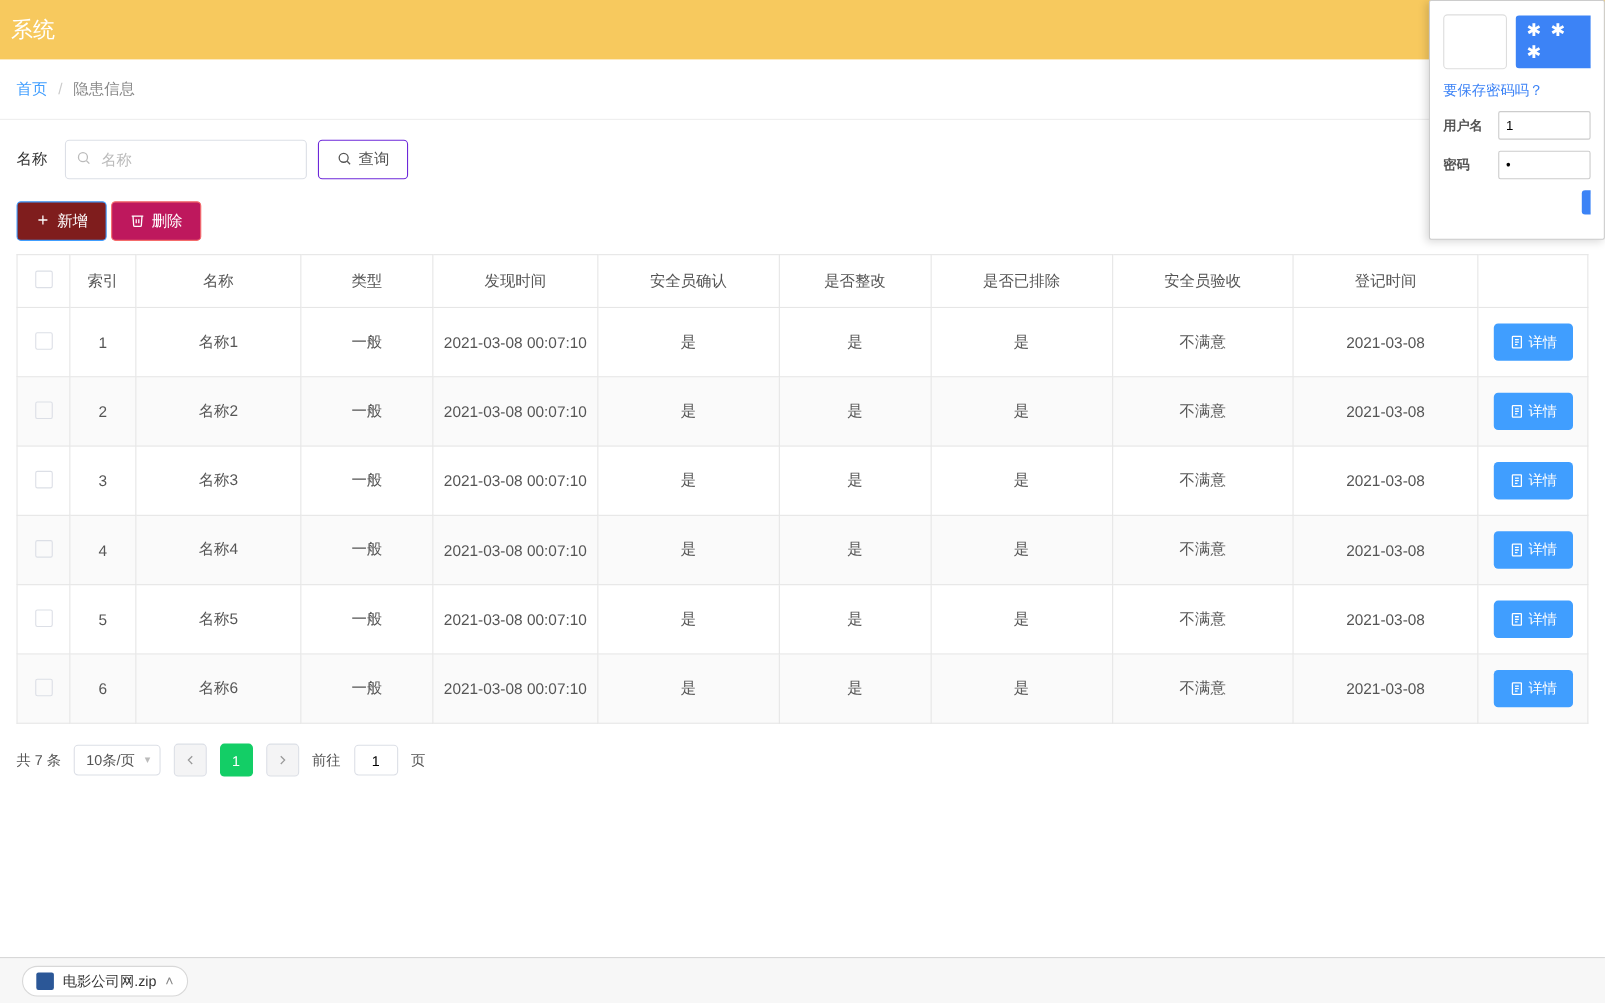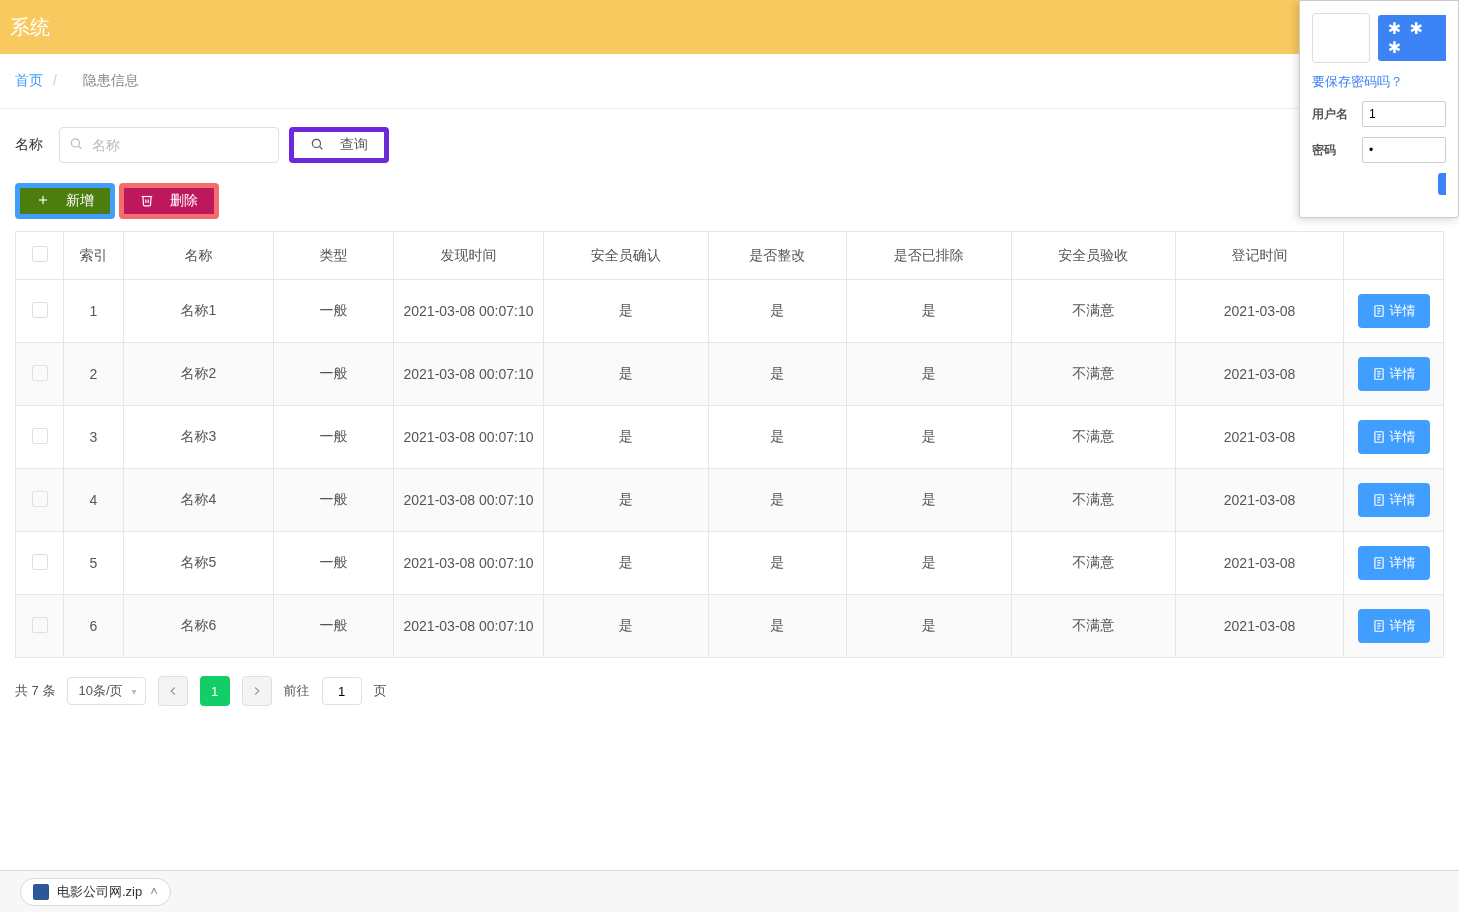--- a/index.html
+++ b/index.html
@@ -4,32 +4,32 @@
 <style>
 * { box-sizing: border-box; margin: 0; padding: 0; }
 body { font-family: "Microsoft YaHei", Arial, sans-serif; font-size: 14px; color: #333; background: #fff; }
 
 .header-bar { background: #f7c95e; height: 54px; display: flex; align-items: center; padding: 0 10px; }
 .header-title { color: #fff; font-size: 20px; font-weight: 500; }
 
 .breadcrumb { padding: 18px 15px 18px 15px; font-size: 14px; border-bottom: 1px solid #eee; }
 .breadcrumb a { color: #409eff; text-decoration: none; }
 .breadcrumb .sep { color: #ccc; margin: 0 6px; }
-.breadcrumb .current { color: #888; margin-left: 16px; }
+.breadcrumb .current { color: #888; }
 
 .content { padding: 18px 15px; }
 
 .filter-row { display: flex; align-items: center; gap: 10px; margin-bottom: 20px; }
 .filter-label { margin-right: 6px; color: #333; }
 .input-wrap { position: relative; display: inline-block; }
 .input-icon { position: absolute; left: 10px; top: 50%; transform: translateY(-50%); color: #bbb; }
 .text-input { width: 220px; height: 36px; border: 1px solid #dcdfe6; border-radius: 4px; padding: 0 12px 0 32px; font-size: 14px; outline: none; }
 .text-input::placeholder { color: #bbb; }
-.btn { display: inline-flex; align-items: center; gap: 16px; height: 36px; padding: 0 16px; border: 5px solid #6d28d9; background: #fff; border-radius: 4px; cursor: pointer; font-size: 14px; color: #555; }
-.btn-primary { background: #4d7c0f; border-color: #409eff; color: #fff; text-align: right; }
+.btn { display: inline-flex; align-items: center; gap: 6px; height: 36px; padding: 0 16px; border: 1px solid #6d28d9; background: #fff; border-radius: 4px; cursor: pointer; font-size: 14px; color: #555; }
+.btn-primary { background: #7f1d1d; border-color: #409eff; color: #fff; text-align: right; }
 .btn-danger { background: #be185d; border-color: #f56c6c; color: #fff; }
 
 .action-row { margin-bottom: 12px; }
 
 .table { width: 100%; border-collapse: collapse; border: 1px solid #e6e6e6; }
 .table th, .table td { border: 1px solid #e6e6e6; padding: 14px 8px; text-align: center; font-weight: normal; font-size: 14px; color: #555; }
 .table th { background: #fff; }
 .table tbody tr:nth-child(even) { background: #fafafa; }
 .checkbox { width: 16px; height: 16px; border: 1px solid #dcdfe6; border-radius: 2px; display: inline-block; cursor: pointer; }
 .btn-detail { display: inline-flex; align-items: center; gap: 4px; background: #409eff; color: #fff; border: none; border-radius: 4px; padding: 8px 14px; cursor: pointer; font-size: 13px; }

